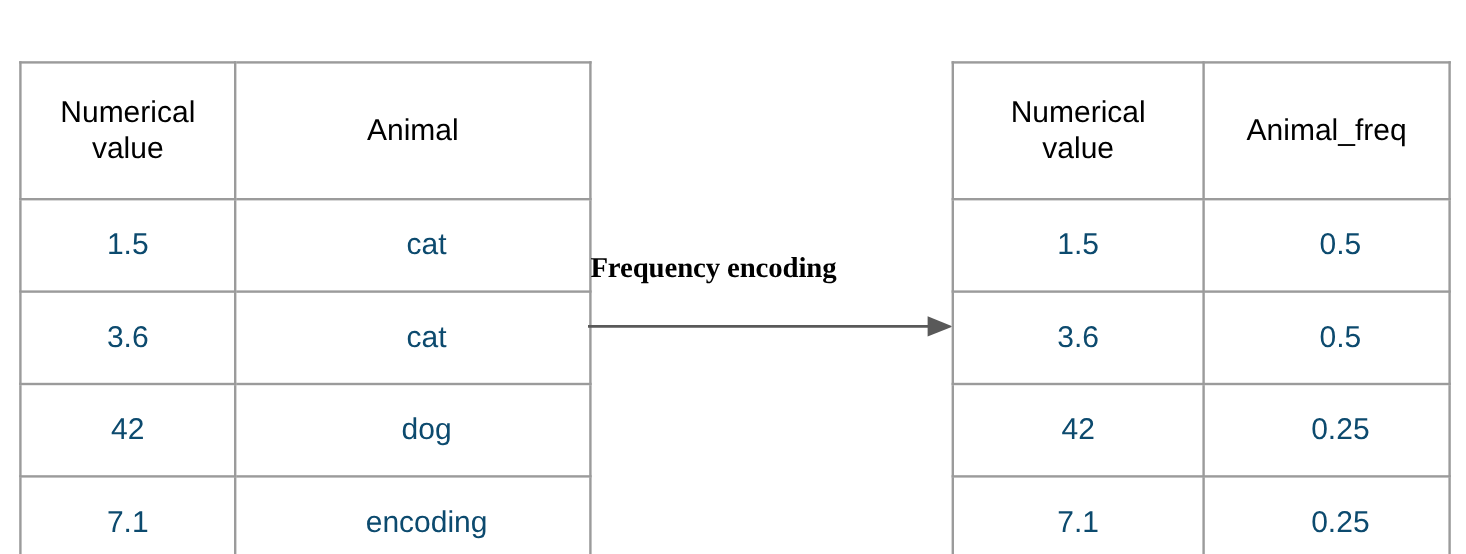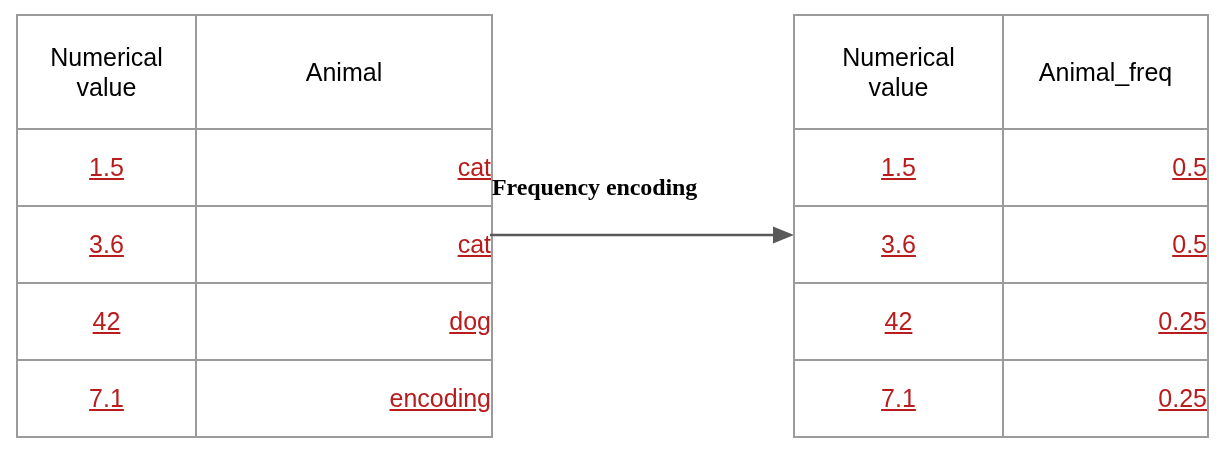--- a/index.html
+++ b/index.html
@@ -13,20 +13,21 @@
     position: relative;
     overflow: hidden;
     font-family: "Liberation Sans", sans-serif;
     color: #000000;
     -webkit-font-smoothing: antialiased;
   }
 
   .diagram {
     position: absolute;
     inset: 0;
+    margin-top: 37px;
   }
 
   
   .data-table {
     position: absolute;
     border-collapse: collapse;
     table-layout: fixed;
     background: #ffffff;
   }
   .data-table td,
@@ -43,30 +44,29 @@
     vertical-align: middle;
     font-size: 25px;
     line-height: 1.22;
     color: #000000;
     padding: 0 6px;
   }
 
   .body-cell {
     height: 75px;
     font-size: 25px;
-    color: #b91c1c;
+    color: #0c4a6e;
     vertical-align: middle;
     padding-bottom: 8px;
-    text-decoration: underline;
   }
   .body-cell.num {
     text-align: center;
   }
   .body-cell.txt {
-    text-align: right;
+    text-align: center;
     padding-left: 23px;
   }
 
   
   #table-left {
     left: 16px;
     top: 14px;
     width: 475px;
   }
   #table-left .col-num { width: 179px; }

